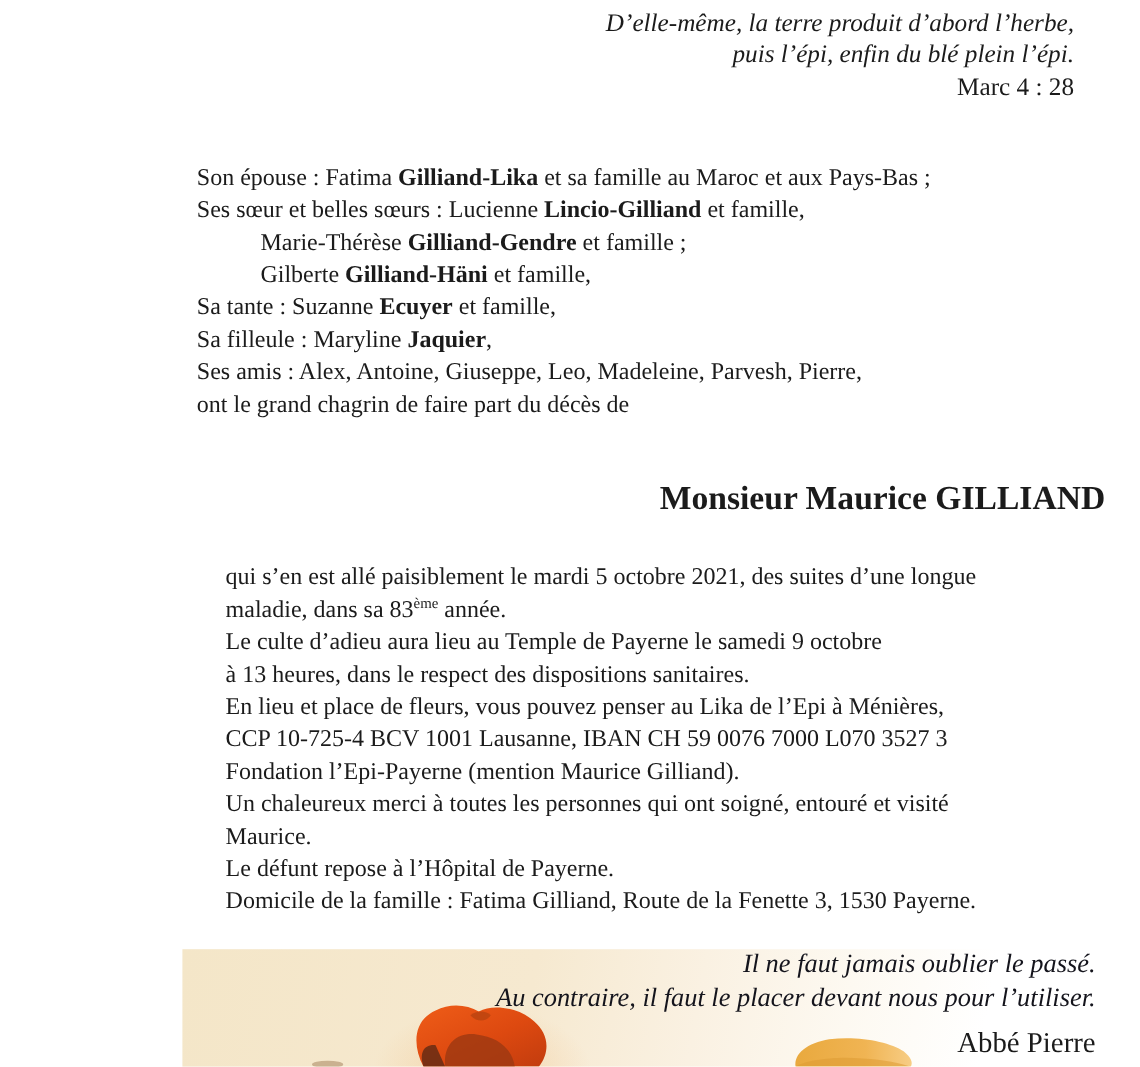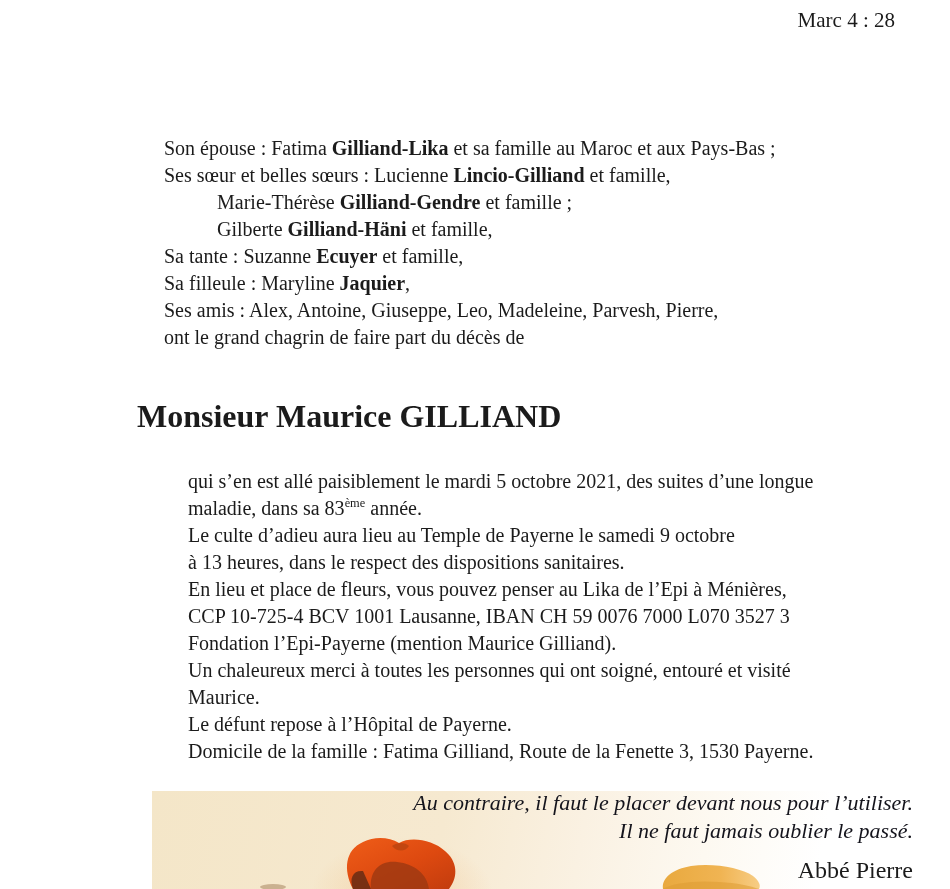--- a/index.html
+++ b/index.html
@@ -22,22 +22,22 @@
 
   
   .family{
     position:absolute;left:164px;top:135px;width:770px;
     font-size:20px;line-height:27px;
   }
   .family .indent{padding-left:53px;}
 
   
   .title{
-    position:absolute;left:137px;top:400px;width:753px;
-    text-align:left;font-size:32px;font-weight:bold;line-height:32px;
+    position:absolute;left:168px;top:400px;width:753px;
+    text-align:right;font-size:28px;font-weight:bold;line-height:32px;
   }
 
   
   .details{
     position:absolute;left:152px;top:468px;width:780px;
     font-size:20px;line-height:27px;margin-left:36px;
   }
 
   
   .photo{
@@ -59,20 +59,24 @@
   }
   .closing-attrib{
     position:absolute;top:66px;right:4px;
     font-style:normal;font-size:24px;color:#1b1b1b;
   }
 </style>
 </head>
 <body>
 
 <div class="scripture">
+  <div class="lines">
+      <div class="tline"><span>D’elle-même, la terre produit d’abord l’herbe,</span></div>
+      <div class="tline"><span>puis l’épi, enfin du blé plein l’épi.</span></div>
+    </div>
   <div class="ref">Marc 4 : 28</div>
 </div>
 
 <div class="family">
     <div class="tline"><span>Son épouse : Fatima </span><span class="b">Gilliand-Lika</span><span> et sa famille au Maroc et aux Pays-Bas ;</span></div>
     <div class="tline"><span>Ses sœur et belles sœurs : Lucienne </span><span class="b">Lincio-Gilliand</span><span> et famille,</span></div>
     <div class="tline indent"><span>Marie-Thérèse </span><span class="b">Gilliand-Gendre</span><span> et famille ;</span></div>
     <div class="tline indent"><span>Gilberte </span><span class="b">Gilliand-Häni</span><span> et famille,</span></div>
     <div class="tline"><span>Sa tante : Suzanne </span><span class="b">Ecuyer</span><span> et famille,</span></div>
     <div class="tline"><span>Sa filleule : Maryline </span><span class="b">Jaquier</span><span>,</span></div>
@@ -116,17 +120,17 @@
         <stop offset="0" stop-color="#e9a93e"></stop>
         <stop offset="0.6" stop-color="#f0b453"></stop>
         <stop offset="1" stop-color="#f7cd85"></stop>
       </linearGradient>
     </defs>
     <path d="M6,26 C4,15 16,6 34,3 C58,0 84,5 96,13 C102,18 104,22 102,26 Z" fill="url(#ag)"></path>
     <path d="M6,26 C14,20 40,17 62,19 C80,20 94,23 102,26 Z" fill="#dd9b33" opacity="0.55"></path>
   </svg>
   <div class="bud"></div>
   <div class="closing-quote">
+      <div class="tline"><span>Il ne faut jamais oublier le passé.</span></div>
       <div class="tline"><span>Au contraire, il faut le placer devant nous pour l’utiliser.</span></div>
-      <div class="tline"><span>Il ne faut jamais oublier le passé.</span></div>
     </div>
   <div class="closing-attrib">Abbé Pierre</div>
 </div>
 
 </body></html>

